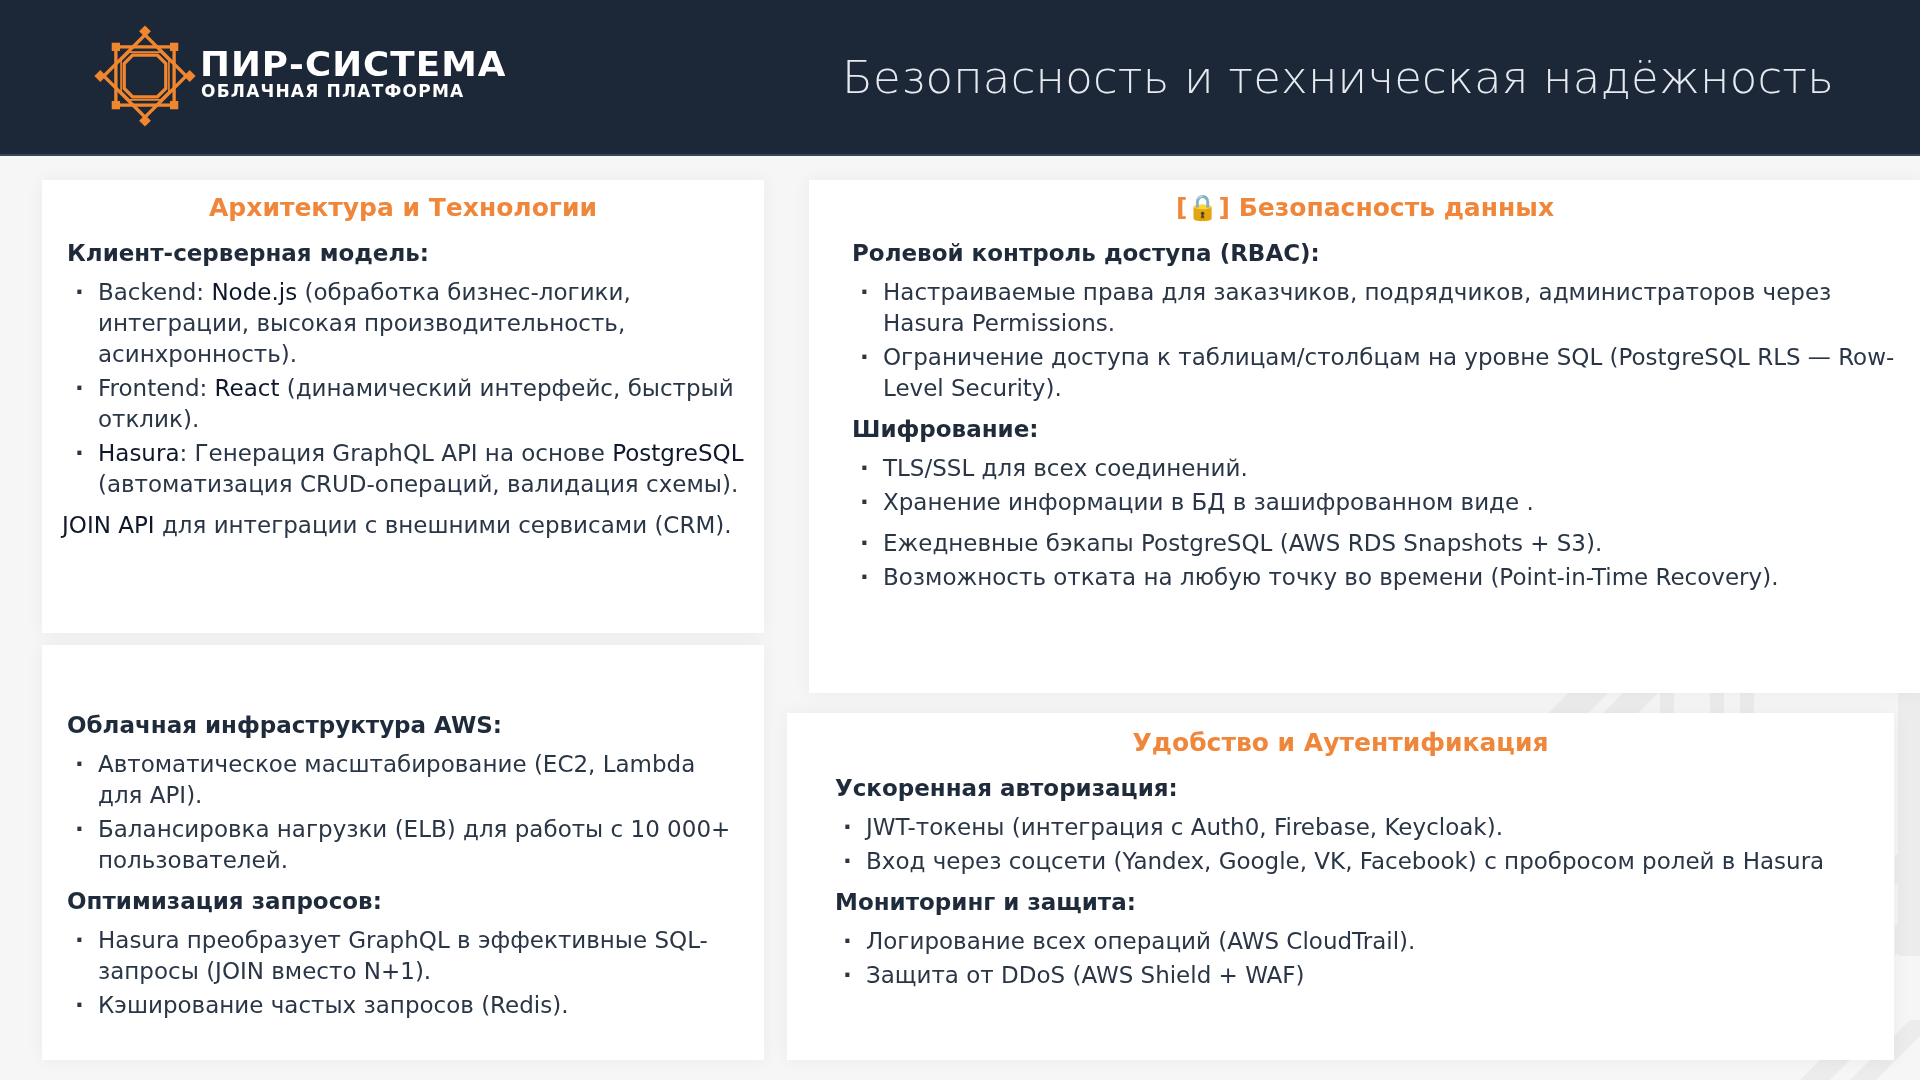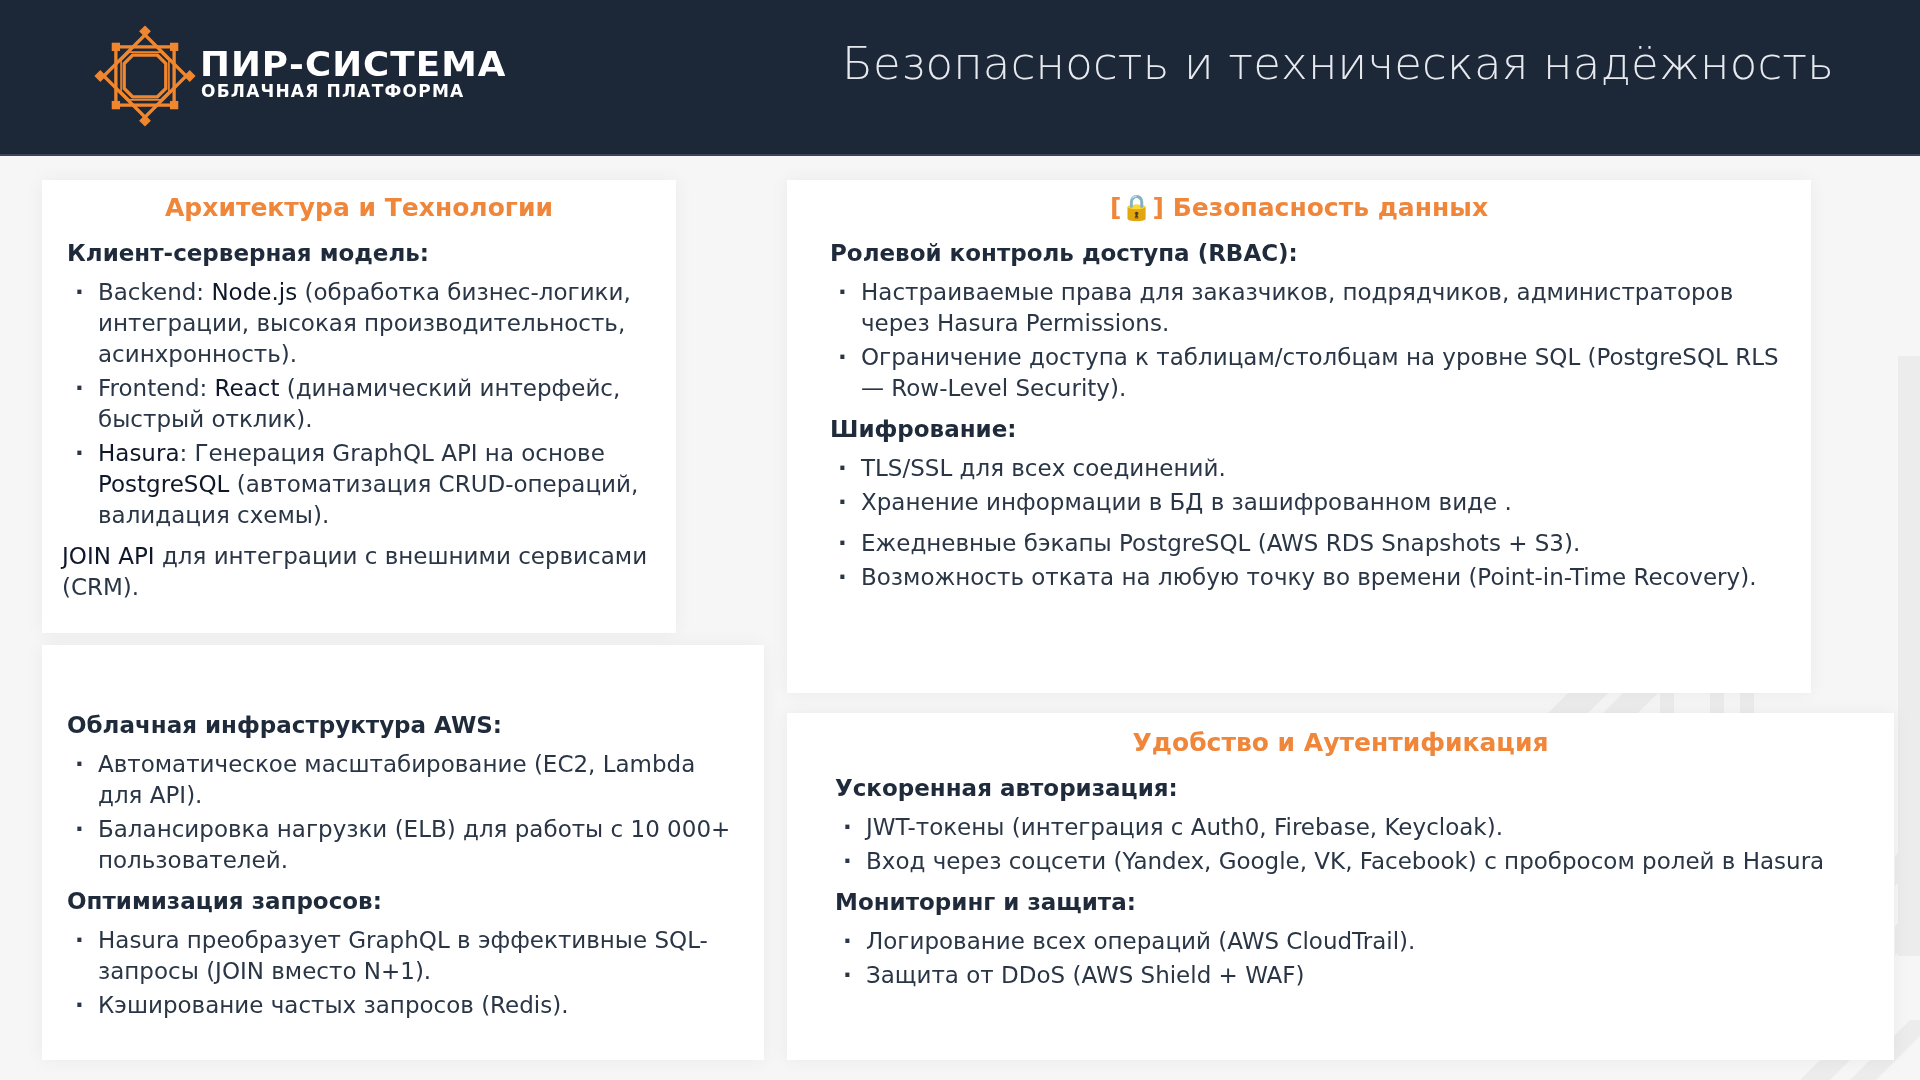--- a/index.html
+++ b/index.html
@@ -24,31 +24,31 @@
     color: #ffffff; font-family: "DejaVu Sans", sans-serif;
     font-size: 34px; font-weight: bold; letter-spacing: 1px; line-height: 36px;
     transform: scaleX(1.05); transform-origin: left center;
   }
   .logo-sub {
     position: absolute; left: 108px; top: 57px;
     color: #ffffff; font-family: "DejaVu Sans", sans-serif;
     font-size: 17px; font-weight: bold; letter-spacing: 1.2px; line-height: 20px;
   }
   .page-title {
-    position: absolute; right: 86px; top: 34px;
+    position: absolute; right: 86px; top: 48px;
     color: #e6e9ee; font-family: "DejaVu Sans", sans-serif;
     font-weight: 200; font-size: 45px; line-height: 60px; letter-spacing: 0.2px;
   }
   .card {
     position: absolute; background: #ffffff; z-index: 1;
     box-shadow: 0 0 18px rgba(0,0,0,0.05);
   }
-  #card-arch { left: 42px; top: 180px; width: 634px; height: 453px; }
+  #card-arch { left: 42px; top: 180px; width: 722px; height: 453px; }
   #card-scale { left: 42px; top: 645px; width: 722px; height: 415px; }
-  #card-sec { left: 787px; top: 180px; width: 1024px; height: 513px; }
+  #card-sec { left: 809px; top: 180px; width: 1112px; height: 513px; }
   #card-auth { left: 787px; top: 713px; width: 1107px; height: 347px; padding-left: 32px; }
 
   .card-title {
     position: absolute; left: 0; width: 100%; text-align: center;
     color: #f0863a; font-weight: bold; font-size: 25px; line-height: 32px;
   }
   .card-title .lock { font-weight: normal; }
   .card-body { position: absolute; left: 0; right: 0; }
   .sub {
     font-weight: bold; font-size: 23px; line-height: 30px; color: #1f2b3b;

